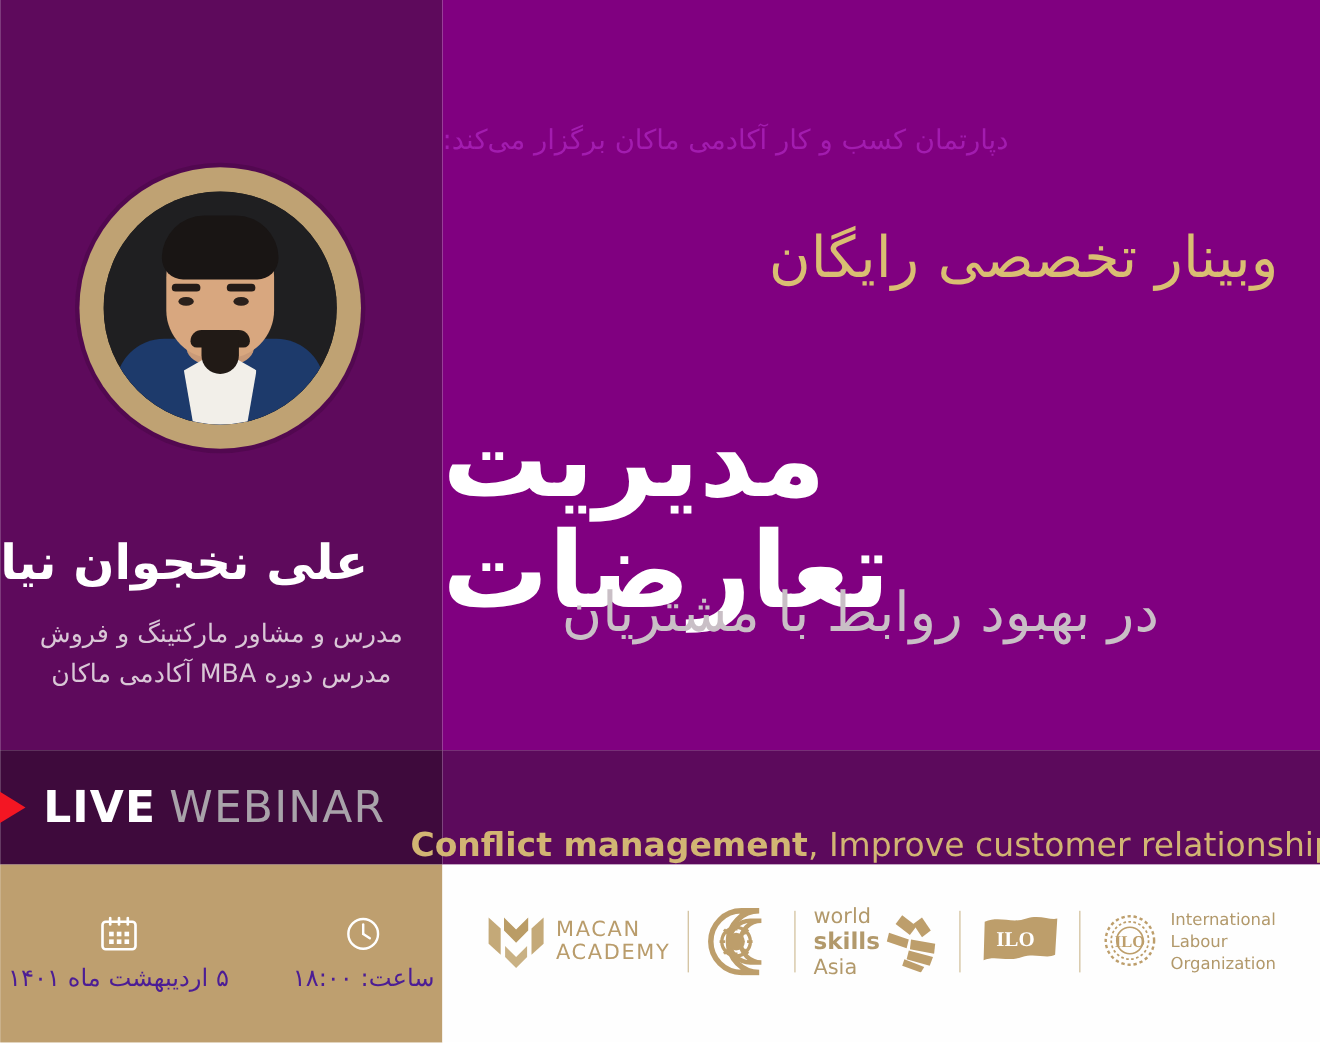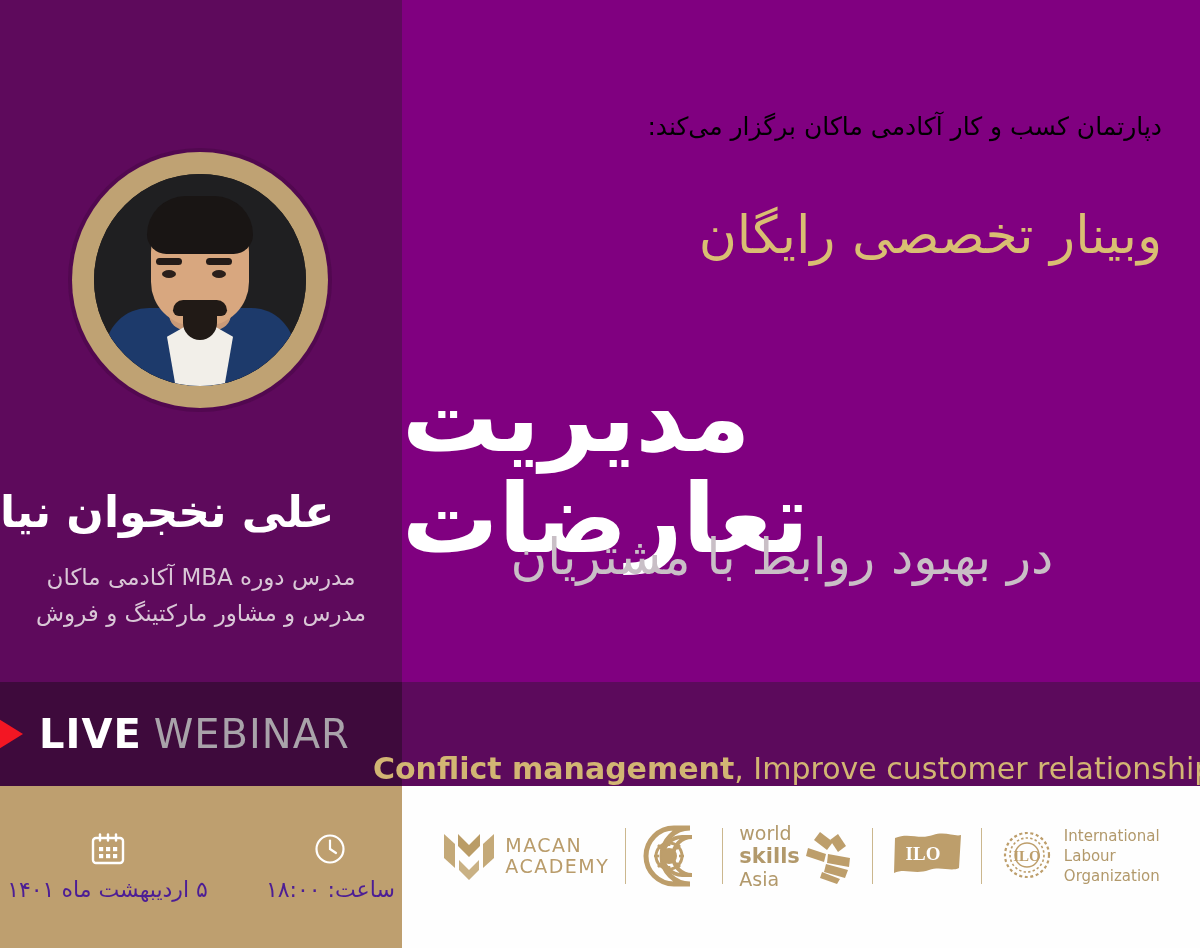--- a/index.html
+++ b/index.html
@@ -172,22 +172,22 @@
     line-height: 1.55;
     direction: rtl;
   }
   .speaker-roles div { white-space: nowrap; }
 
   
   .kicker {
     position: absolute;
     left: 402px; top: 112px;
     width: 760px;
-    text-align: right;
-    color: #000000;
+    text-align: left;
+    color: #a21caf;
     font-size: 25px;
     direction: rtl;
   }
   .free-webinar {
     position: absolute;
     left: 402px; top: 205px;
     width: 760px;
     text-align: right;
     color: #D9BE72;
     font-size: 52px;
@@ -355,22 +355,22 @@
       <div class="ph-brow-r"></div>
       <div class="ph-eye-l"></div>
       <div class="ph-eye-r"></div>
       <div class="ph-must"></div>
       <div class="ph-beard"></div>
     </div>
   </div>
 
   <div class="speaker-name">علی نخجوان نیا</div>
   <div class="speaker-roles">
+    <div>مدرس و مشاور مارکتینگ و فروش</div>
     <div>مدرس دوره MBA آکادمی ماکان</div>
-    <div>مدرس و مشاور مارکتینگ و فروش</div>
   </div>
 
   <div class="kicker">دپارتمان کسب و کار آکادمی ماکان برگزار می‌کند:</div>
   <div class="free-webinar">وبینار تخصصی رایگان</div>
   <div class="main-title">مدیریت تعارضات</div>
   <div class="sub-title">در بهبود روابط با مشتریان</div>
 
   <div class="live-strip">
     <span class="play-tri"></span>
     <span class="live-word">LIVE</span>

